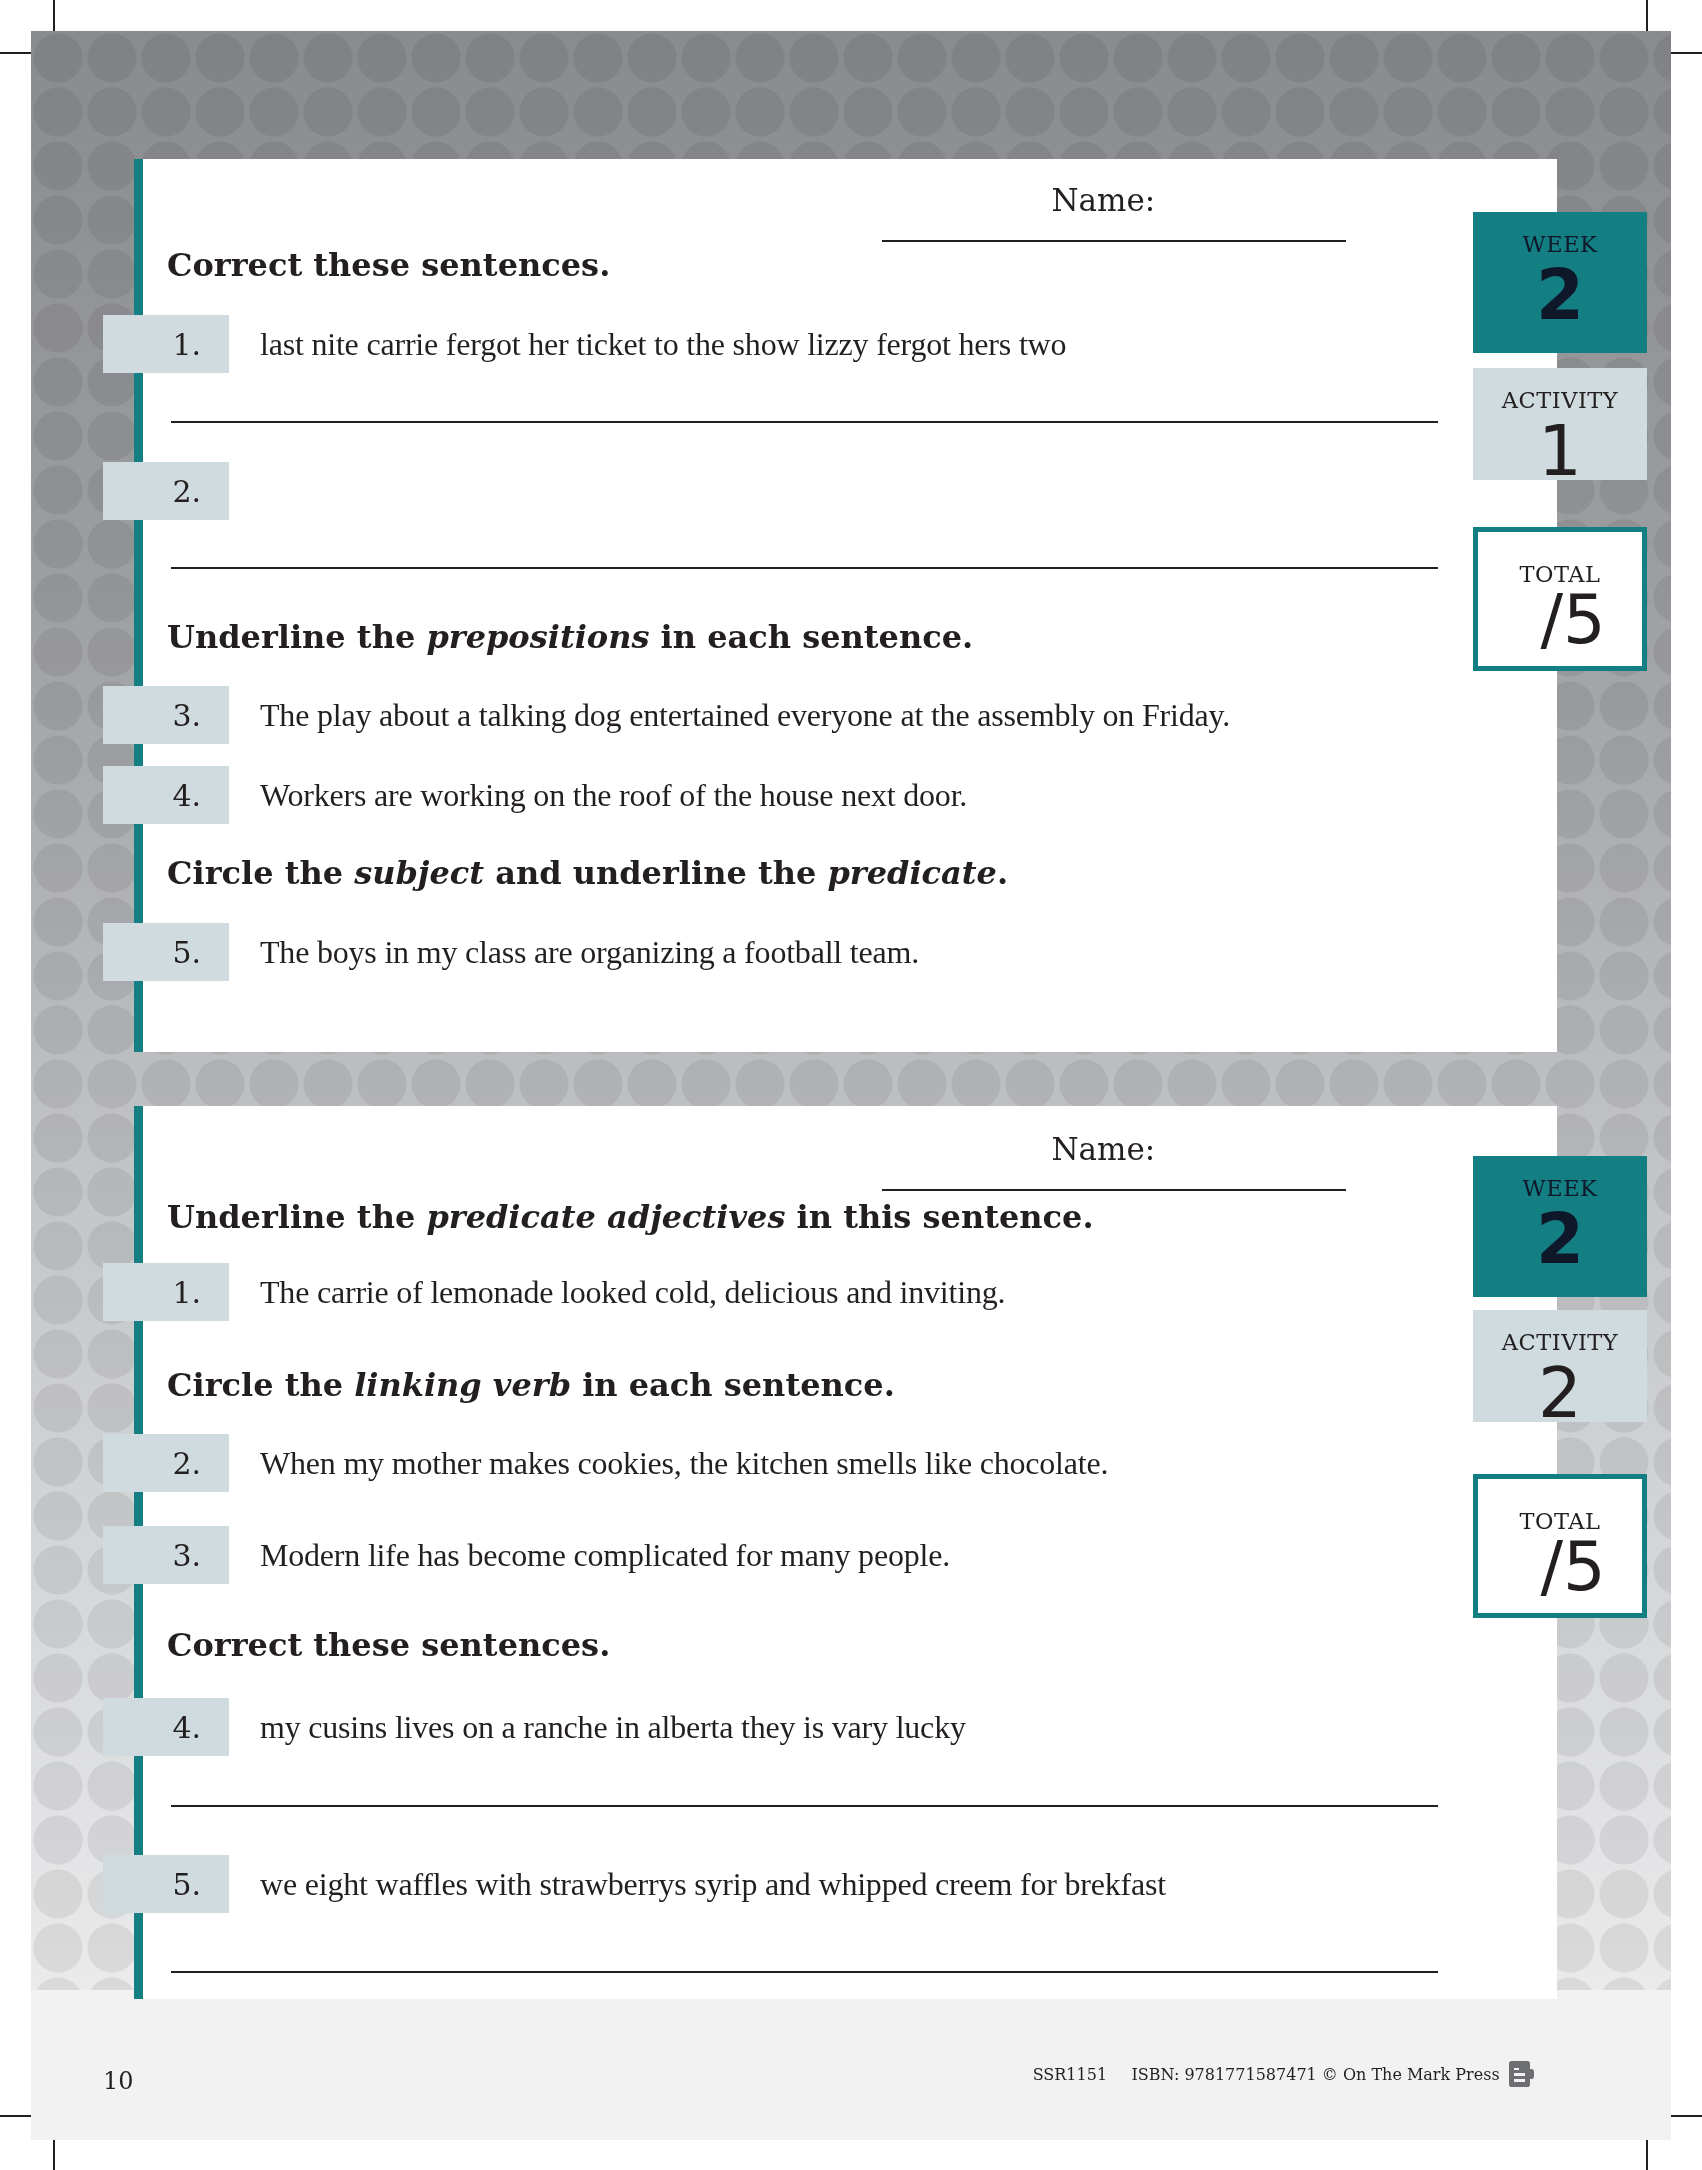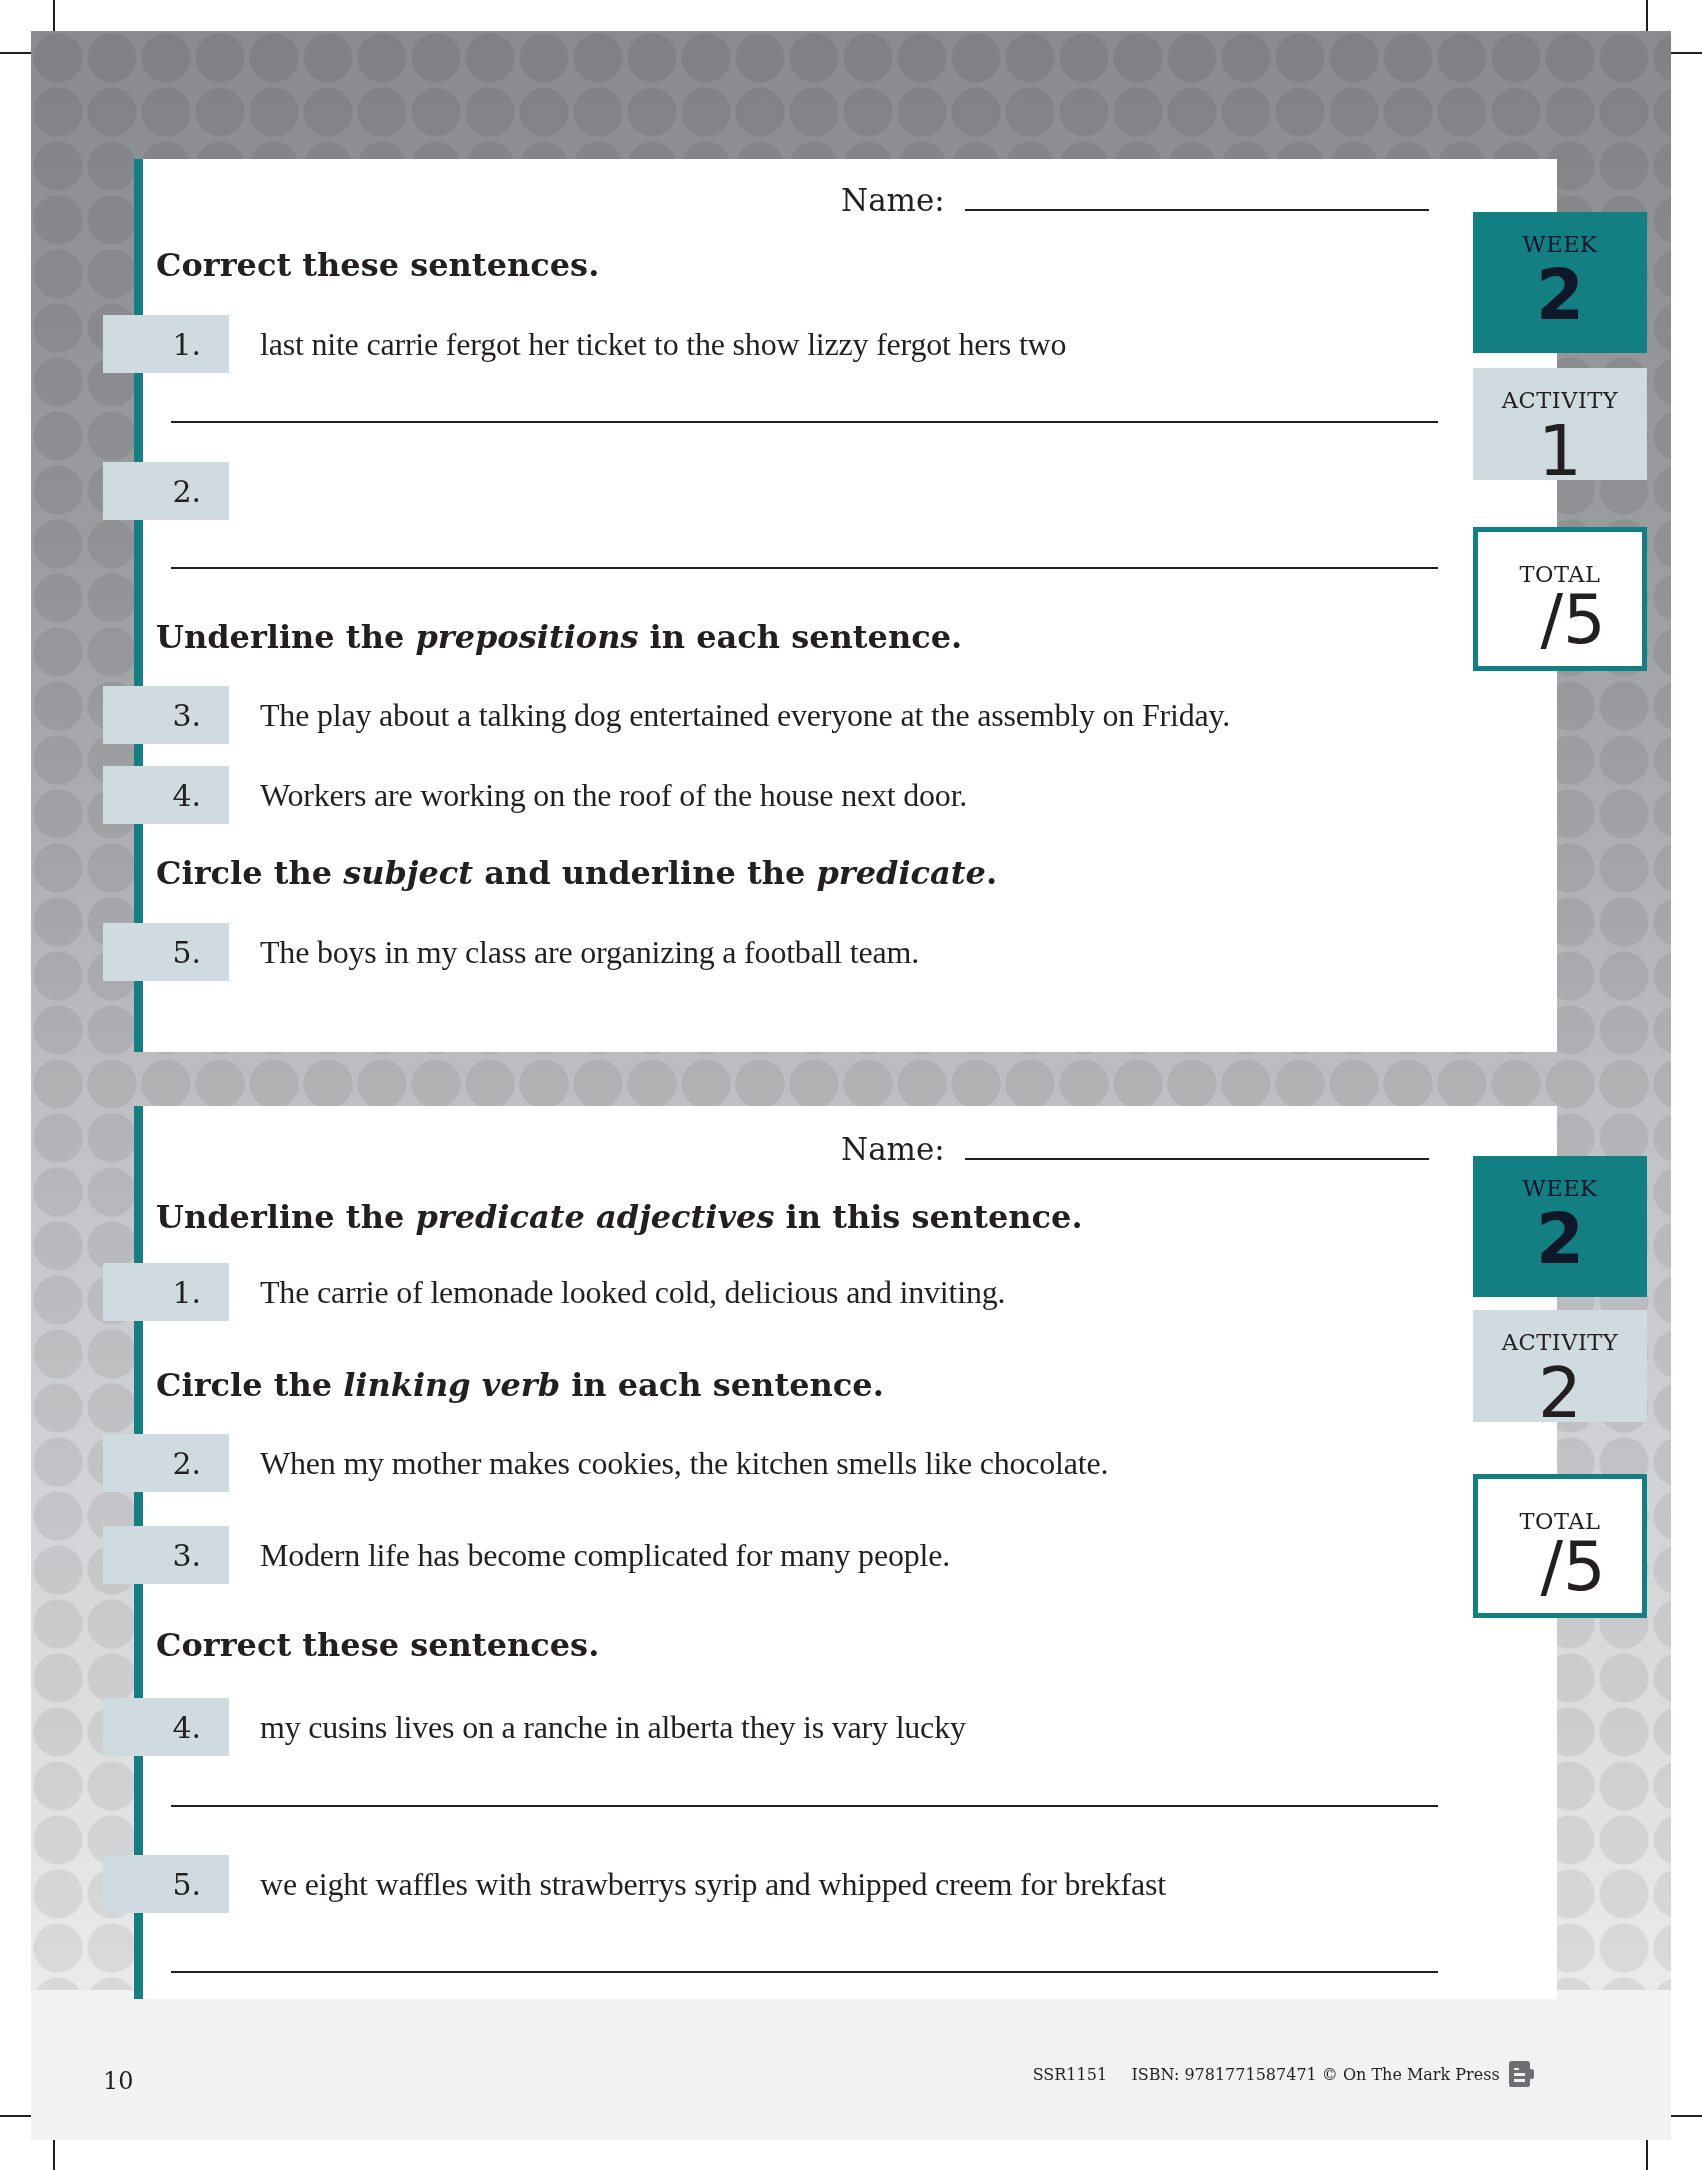--- a/index.html
+++ b/index.html
@@ -14,25 +14,25 @@
       radial-gradient(circle at 50% 50%, rgba(0,0,0,0.07) 0 24px, transparent 25px) 0 0 / 54px 54px,
       linear-gradient(to bottom, #8a8b8f 0%, #9c9da1 25%, #c4c5c8 55%, #dcdddf 80%, #f2f2f2 100%);
   }
   .page-bg .fade {
     position: absolute; left: 0; right: 0; bottom: 0; height: 150px; background: #f2f2f2;
   }
   .card {
     position: absolute; left: 134px; width: 1423px; background: #ffffff;
     border-left: 9.4px solid #137f82; box-sizing: border-box;
   }
-  .name-row { position: absolute; left: 698px; display: flex; align-items: flex-start; }
+  .name-row { position: absolute; left: 718px; display: flex; align-items: center; flex-direction: column; }
   .name-label { font-size: 31px; line-height: 1; }
   .name-line { width: 464px; border-bottom: 2.8px solid #231f20; margin-left: 20.6px; height: 24px; }
   .heading {
-    position: absolute; left: 13px; font-size: 32px; font-weight: bold; line-height: 1; white-space: nowrap;
+    position: absolute; left: 24px; font-size: 32px; font-weight: bold; line-height: 1; white-space: nowrap;
   }
   .heading em { font-weight: bold; font-style: italic; }
   .item { position: absolute; left: -40px; height: 58px; display: flex; align-items: center; }
   .num-pad {
     width: 126px; height: 58px; background: #cfdbdf; display: flex; align-items: center;
     justify-content: flex-end; padding-right: 28px; box-sizing: border-box; font-size: 30px;
   }
   .sentence { margin-left: 31px; font-size: 32px; white-space: nowrap; letter-spacing: -0.2px; font-family: Liberation Serif, serif; }
   .answer-line { position: absolute; left: 28px; width: 1267px; border-top: 2.8px solid #231f20; }
   .badge {

